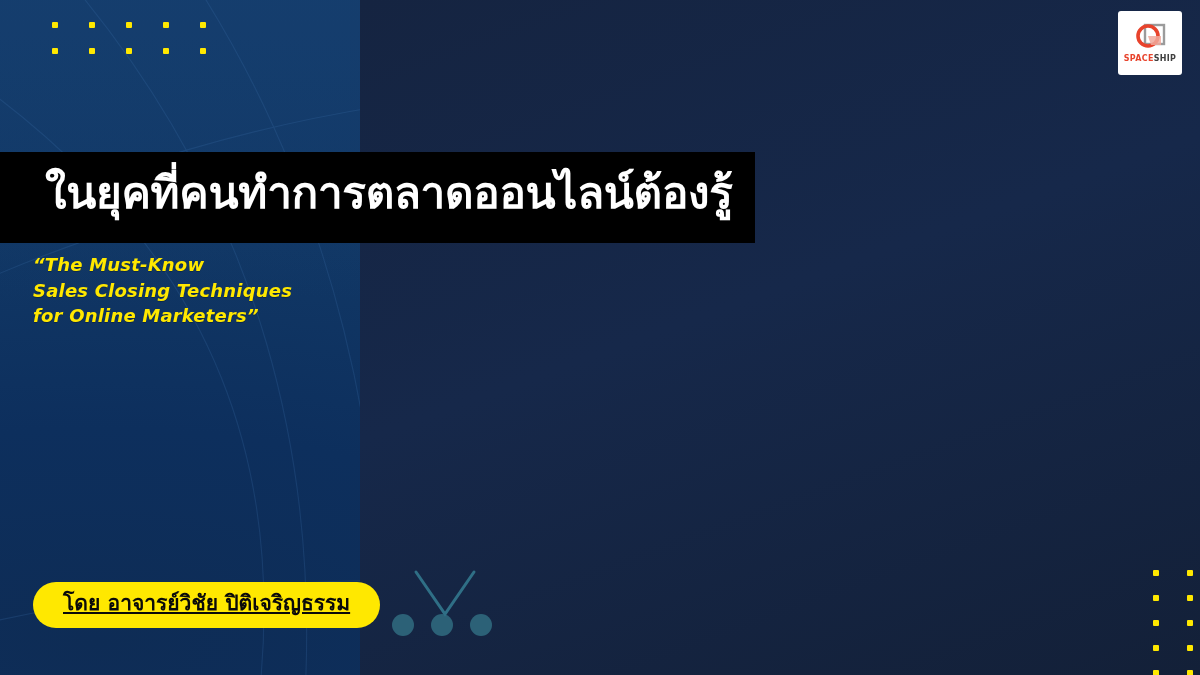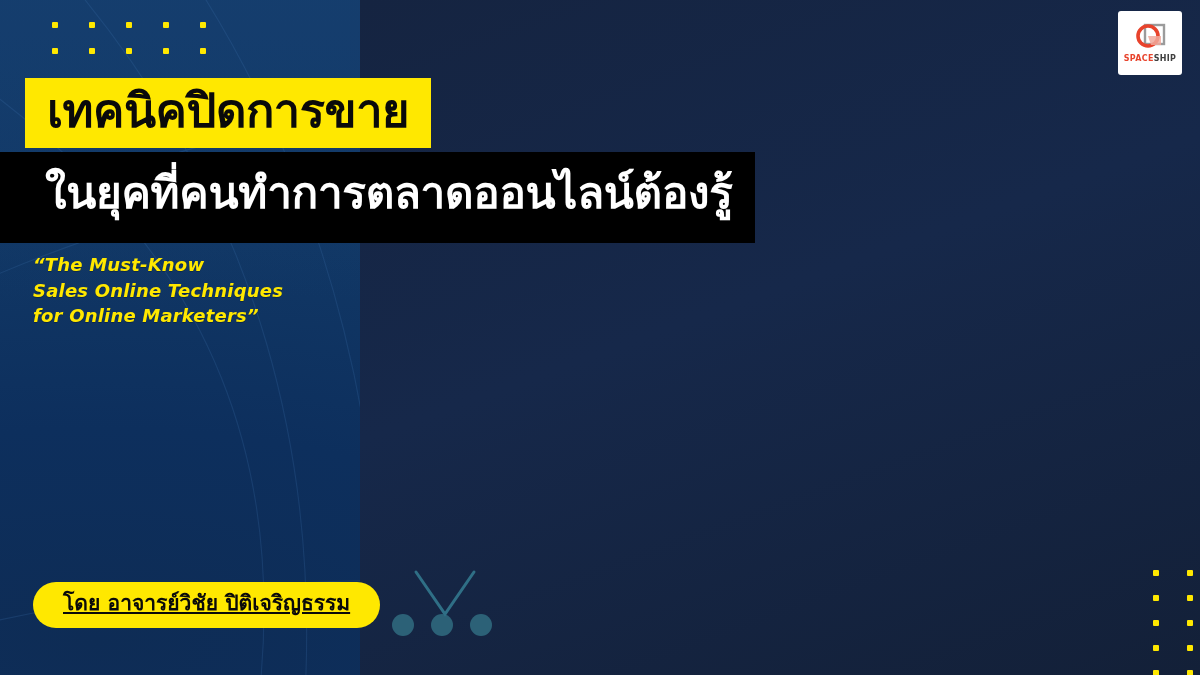--- a/index.html
+++ b/index.html
@@ -380,31 +380,28 @@
   <div class="dots-teal">
     <i></i>
       <i></i>
       <i></i>
   </div>
 
   <svg class="chevron-v" width="66" height="52" viewBox="0 0 66 52">
     <path d="M4 4 L 33 46 L 62 4" fill="none" stroke="#2f6f86" stroke-width="3" stroke-linecap="round"></path>
   </svg>
 
-  <div class="title-yellow">
-    <span>เทคนิคปิดการขาย</span>
-  </div>
 
   <div class="title-black">
     <span>ในยุคที่คนทำการตลาดออนไลน์ต้องรู้</span>
   </div>
 
   <div class="subtitle">
     <div>“The Must-Know</div>
-    <div>Sales Online Techniques</div>
+    <div>Sales Closing Techniques</div>
     <div>for Online Marketers”</div>
   </div>
 
   <div class="author-badge">
     <span>โดย อาจารย์วิชัย ปิติเจริญธรรม</span>
   </div>
 
   <div class="logo">
     <div class="logo-mark">
       <svg width="34" height="30" viewBox="0 0 34 30">

